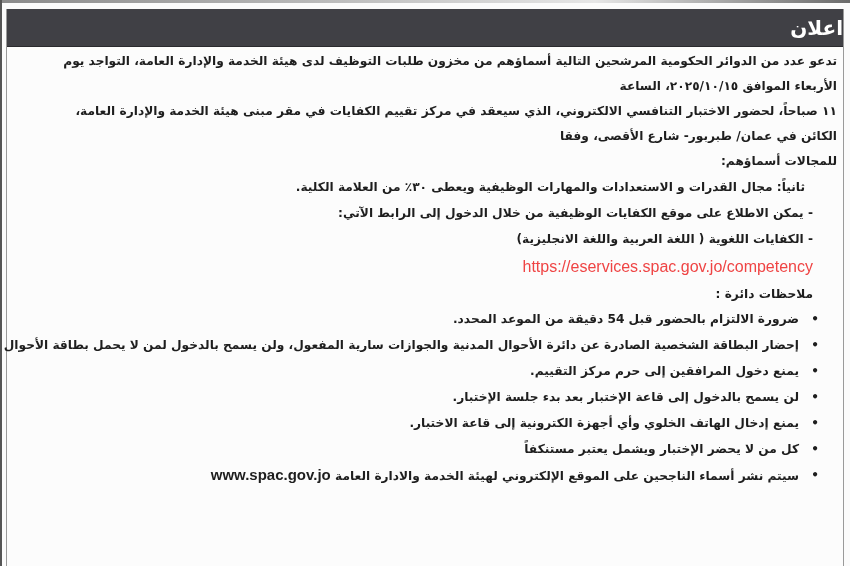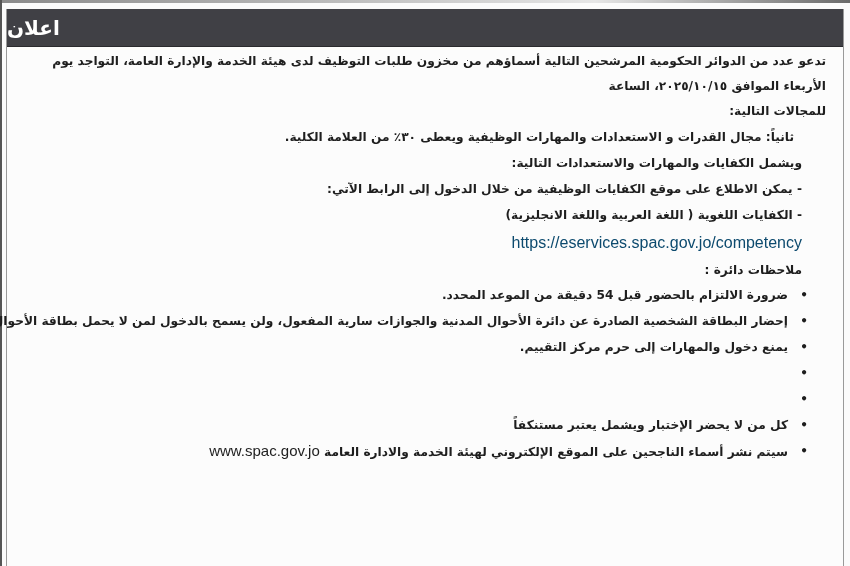--- a/index.html
+++ b/index.html
@@ -35,33 +35,33 @@
     background: #fcfcfc;
   }
   .header-bar {
     position: absolute;
     left: 0; right: 0; top: 0;
     height: 37px;
     background: #404045;
     border-bottom: 1px solid #2a2a2e;
     display: flex;
     align-items: center;
-    justify-content: flex-end;
+    justify-content: flex-start;
   }
   .header-title {
     color: #ffffff;
     font-weight: bold;
     font-size: 20px;
     letter-spacing: 0;
   }
   .content {
     position: absolute;
     top: 40px;
     left: 4px;
-    right: 17px;
+    right: 6px;
     direction: rtl;
     text-align: right;
     font-weight: bold;
     font-size: 12.2px;
     line-height: 25px;
     margin-left: 28px;
   }
   .intro p {
     margin: 0;
   }
@@ -79,21 +79,21 @@
     text-align: right;
   }
   .url-line {
     direction: ltr;
     text-align: right;
     font-family: "Liberation Sans", "DejaVu Sans", sans-serif;
     font-weight: normal;
     font-size: 16px;
     height: 30px;
     line-height: 30px;
-    color: #0c4a6e;
+    color: #ef4444;
   }
   .notes-title {
     margin: 0;
     height: 24px;
     line-height: 24px;
   }
   ul.notes {
     list-style: none;
     margin: 0;
     padding: 0 38px 0 0;
@@ -108,69 +108,71 @@
     position: absolute;
     right: -20px;
     top: 0;
     font-size: 12px;
   }
   .ltr {
     direction: ltr;
     unicode-bidi: embed;
     font-family: "Liberation Sans", "DejaVu Sans", sans-serif;
     font-size: 15px;
-    font-weight: normal;
+    font-weight: bold;
   }
 </style>
 </head>
 <body>
 
 <div class="top-edge"></div>
 <div class="left-edge"></div>
 
 <div class="frame">
 
   <div class="header-bar">
     <span class="header-title">اعلان</span>
   </div>
 
   <div class="content">
 
     <div class="intro">
       <p>تدعو عدد من الدوائر الحكومية المرشحين التالية أسماؤهم من مخزون طلبات التوظيف لدى هيئة الخدمة والإدارة العامة، التواجد يوم الأربعاء الموافق ٢٠٢٥/١٠/١٥، الساعة</p>
-      <p>للمجالات التالية:</p>
+      <p>١١ صباحاً، لحضور الاختبار التنافسي الالكتروني، الذي سيعقد في مركز تقييم الكفايات في مقر مبنى هيئة الخدمة والإدارة العامة، الكائن في عمان/ طبربور- شارع الأقصى، وفقا</p>
+      <p>للمجالات أسماؤهم:</p>
     </div>
 
     <div class="section">
       <p class="section-line indent">ثانياً: مجال القدرات و الاستعدادات والمهارات الوظيفية ويعطى ٣٠٪ من العلامة الكلية.</p>
-      <p class="section-line">ويشمل الكفايات والمهارات والاستعدادات التالية:</p>
       <p class="section-line">- يمكن الاطلاع على موقع الكفايات الوظيفية من خلال الدخول إلى الرابط الآتي:</p>
       <p class="section-line">- الكفايات اللغوية ( اللغة العربية واللغة الانجليزية)</p>
       <div class="url-line">https://eservices.spac.gov.jo/competency</div>
       <p class="notes-title">ملاحظات دائرة :</p>
     </div>
 
     <ul class="notes">
       <li>
         <span class="bullet">•</span>
         <span>ضرورة الالتزام بالحضور قبل 54 دقيقة من الموعد المحدد.</span>
       </li>
       <li>
         <span class="bullet">•</span>
         <span>إحضار البطاقة الشخصية الصادرة عن دائرة الأحوال المدنية والجوازات سارية المفعول، ولن يسمح بالدخول لمن لا يحمل بطاقة الأحوال المدنية سارية المفعول.</span>
       </li>
       <li>
         <span class="bullet">•</span>
-        <span>يمنع دخول والمهارات إلى حرم مركز التقييم.</span>
+        <span>يمنع دخول المرافقين إلى حرم مركز التقييم.</span>
       </li>
       <li>
         <span class="bullet">•</span>
+        <span>لن يسمح بالدخول إلى قاعة الإختبار بعد بدء جلسة الإختبار.</span>
       </li>
       <li>
         <span class="bullet">•</span>
+        <span>يمنع إدخال الهاتف الخلوي وأي أجهزة الكترونية إلى قاعة الاختبار.</span>
       </li>
       <li>
         <span class="bullet">•</span>
         <span>كل من لا يحضر الإختبار ويشمل يعتبر مستنكفاً</span>
       </li>
       <li>
         <span class="bullet">•</span>
         <span>سيتم نشر أسماء الناجحين على الموقع الإلكتروني لهيئة الخدمة والادارة العامة</span>
         <span class="ltr">www.spac.gov.jo</span>
       </li>

